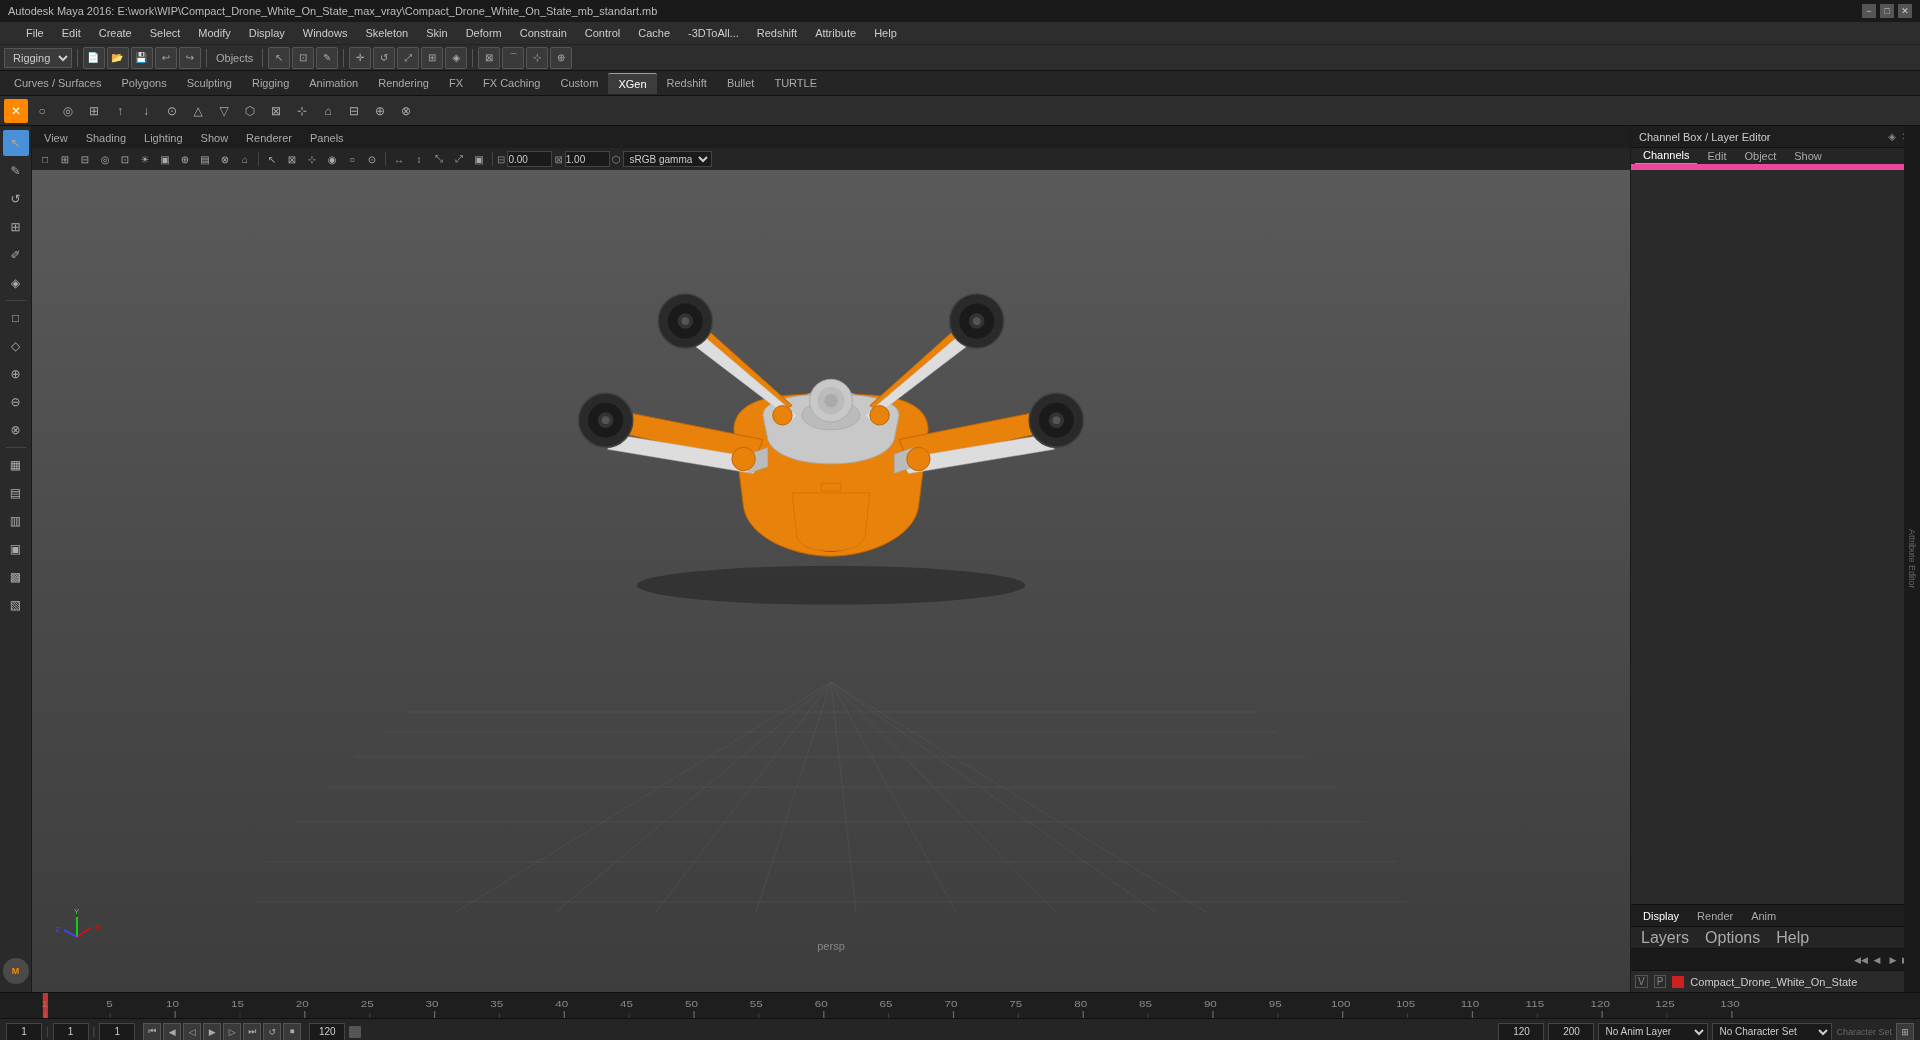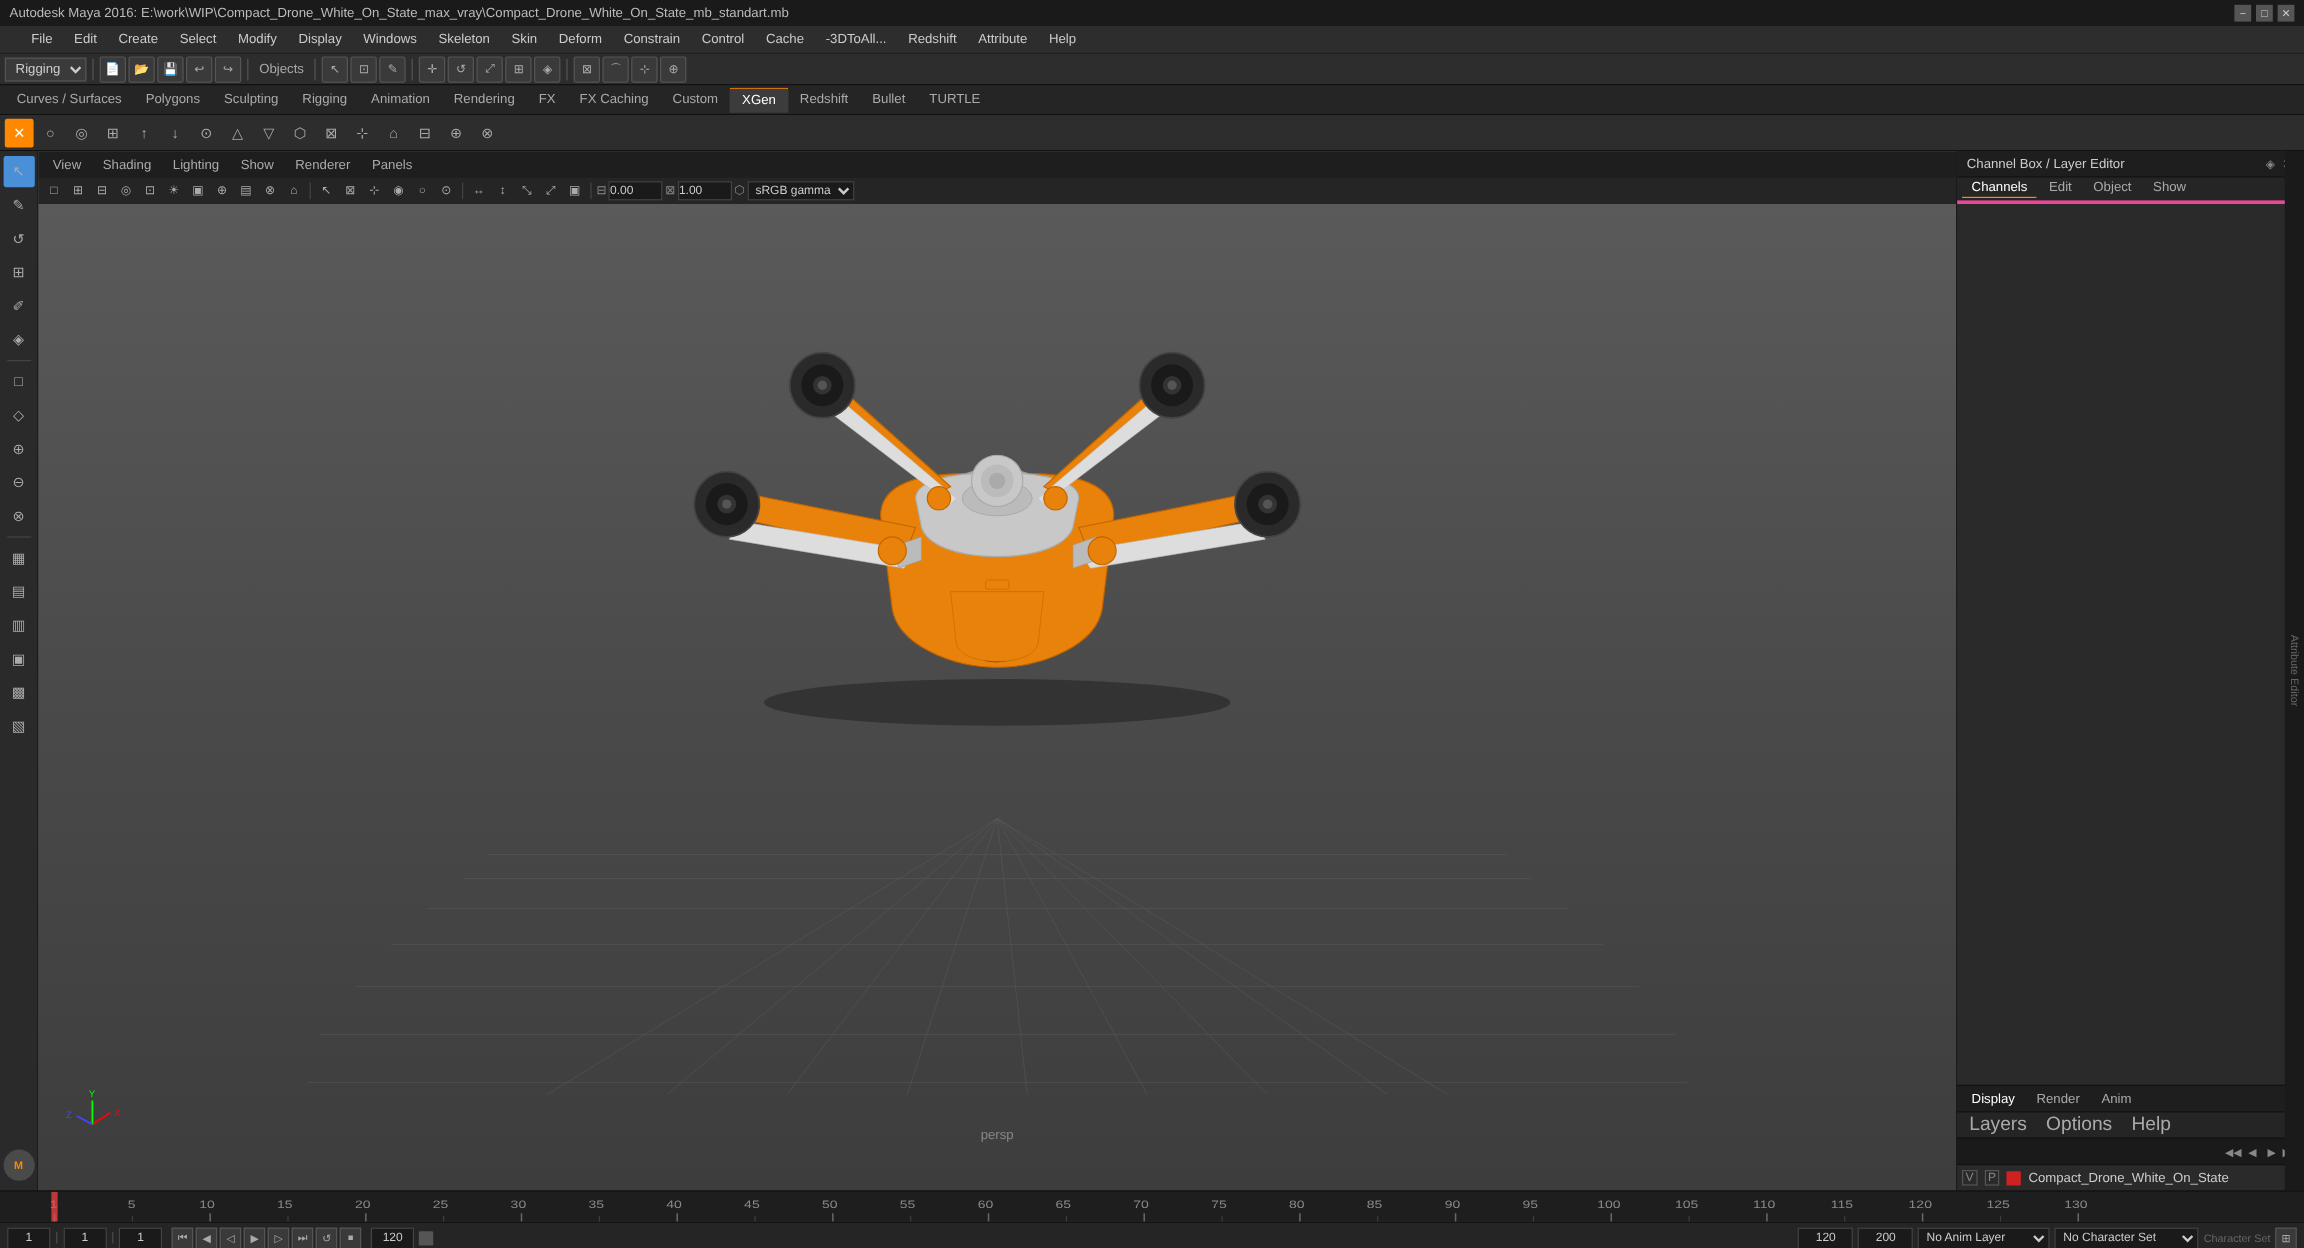--- a/index.html
+++ b/index.html
@@ -613,21 +613,21 @@
   <div id="right-panel" style="width:290px;background:#2a2a2a;border-left:1px solid #1a1a1a;display:flex;flex-direction:column;position:relative;">
 
     <div style="height:22px;background:#1e1e1e;display:flex;align-items:center;padding:0 8px;justify-content:space-between;border-bottom:1px solid #111;">
       <span style="font-size:11px;color:#ccc;">Channel Box / Layer Editor</span>
       <div style="display:flex;gap:2px;">
         <button style="width:12px;height:12px;background:transparent;border:none;color:#888;font-size:10px;cursor:pointer;">◈</button>
         <button style="width:12px;height:12px;background:transparent;border:none;color:#888;font-size:10px;cursor:pointer;">✕</button>
       </div>
     </div>
 
-    <div style="height:22px;background:#252525;display:flex;align-items:flex-start;padding:0 4px;gap:2px;border-bottom:3px solid #ec4899;">
+    <div style="height:22px;background:#252525;display:flex;align-items:flex-end;padding:0 4px;gap:2px;border-bottom:6px solid #ec4899;">
       <span class="rpanel-tab active">Channels</span>
       <span class="rpanel-tab">Edit</span>
       <span class="rpanel-tab">Object</span>
       <span class="rpanel-tab">Show</span>
     </div>
 
     <div style="flex:1;background:#2a2a2a;"></div>
 
     <div style="height:22px;background:#1e1e1e;display:flex;align-items:center;padding:0 4px;gap:2px;border-top:1px solid #111;">
       <span class="disp-tab active">Display</span>

